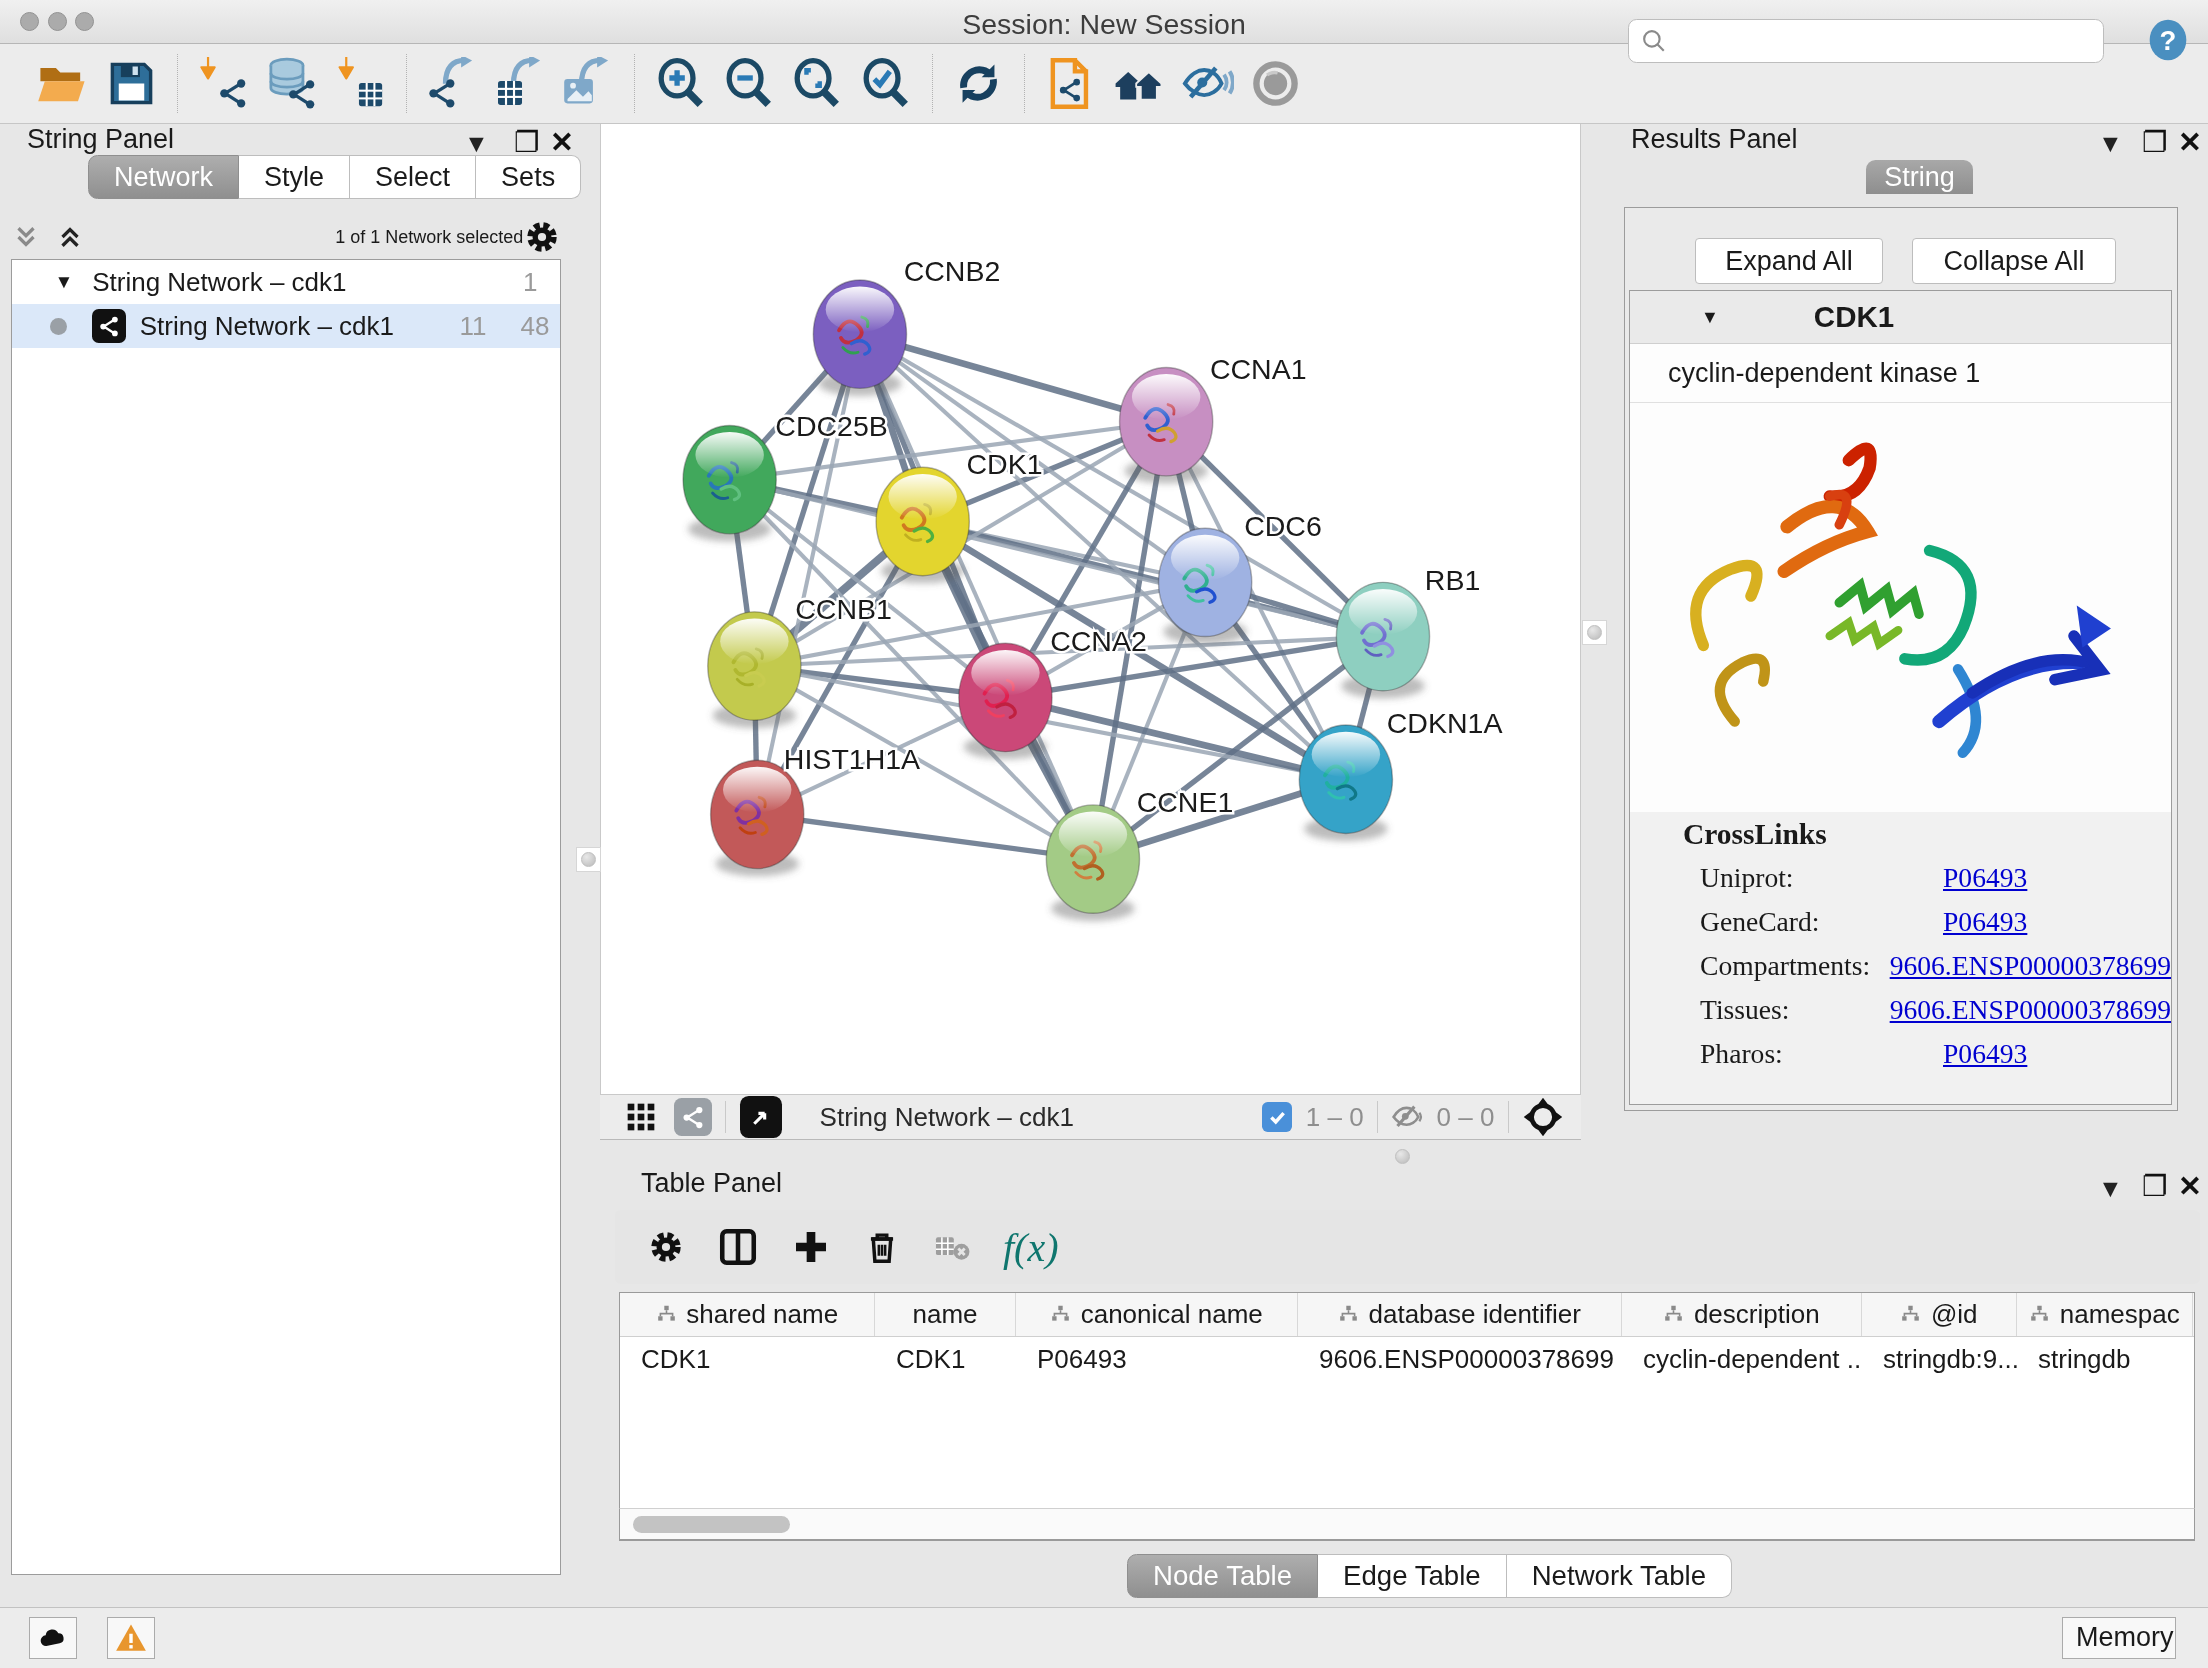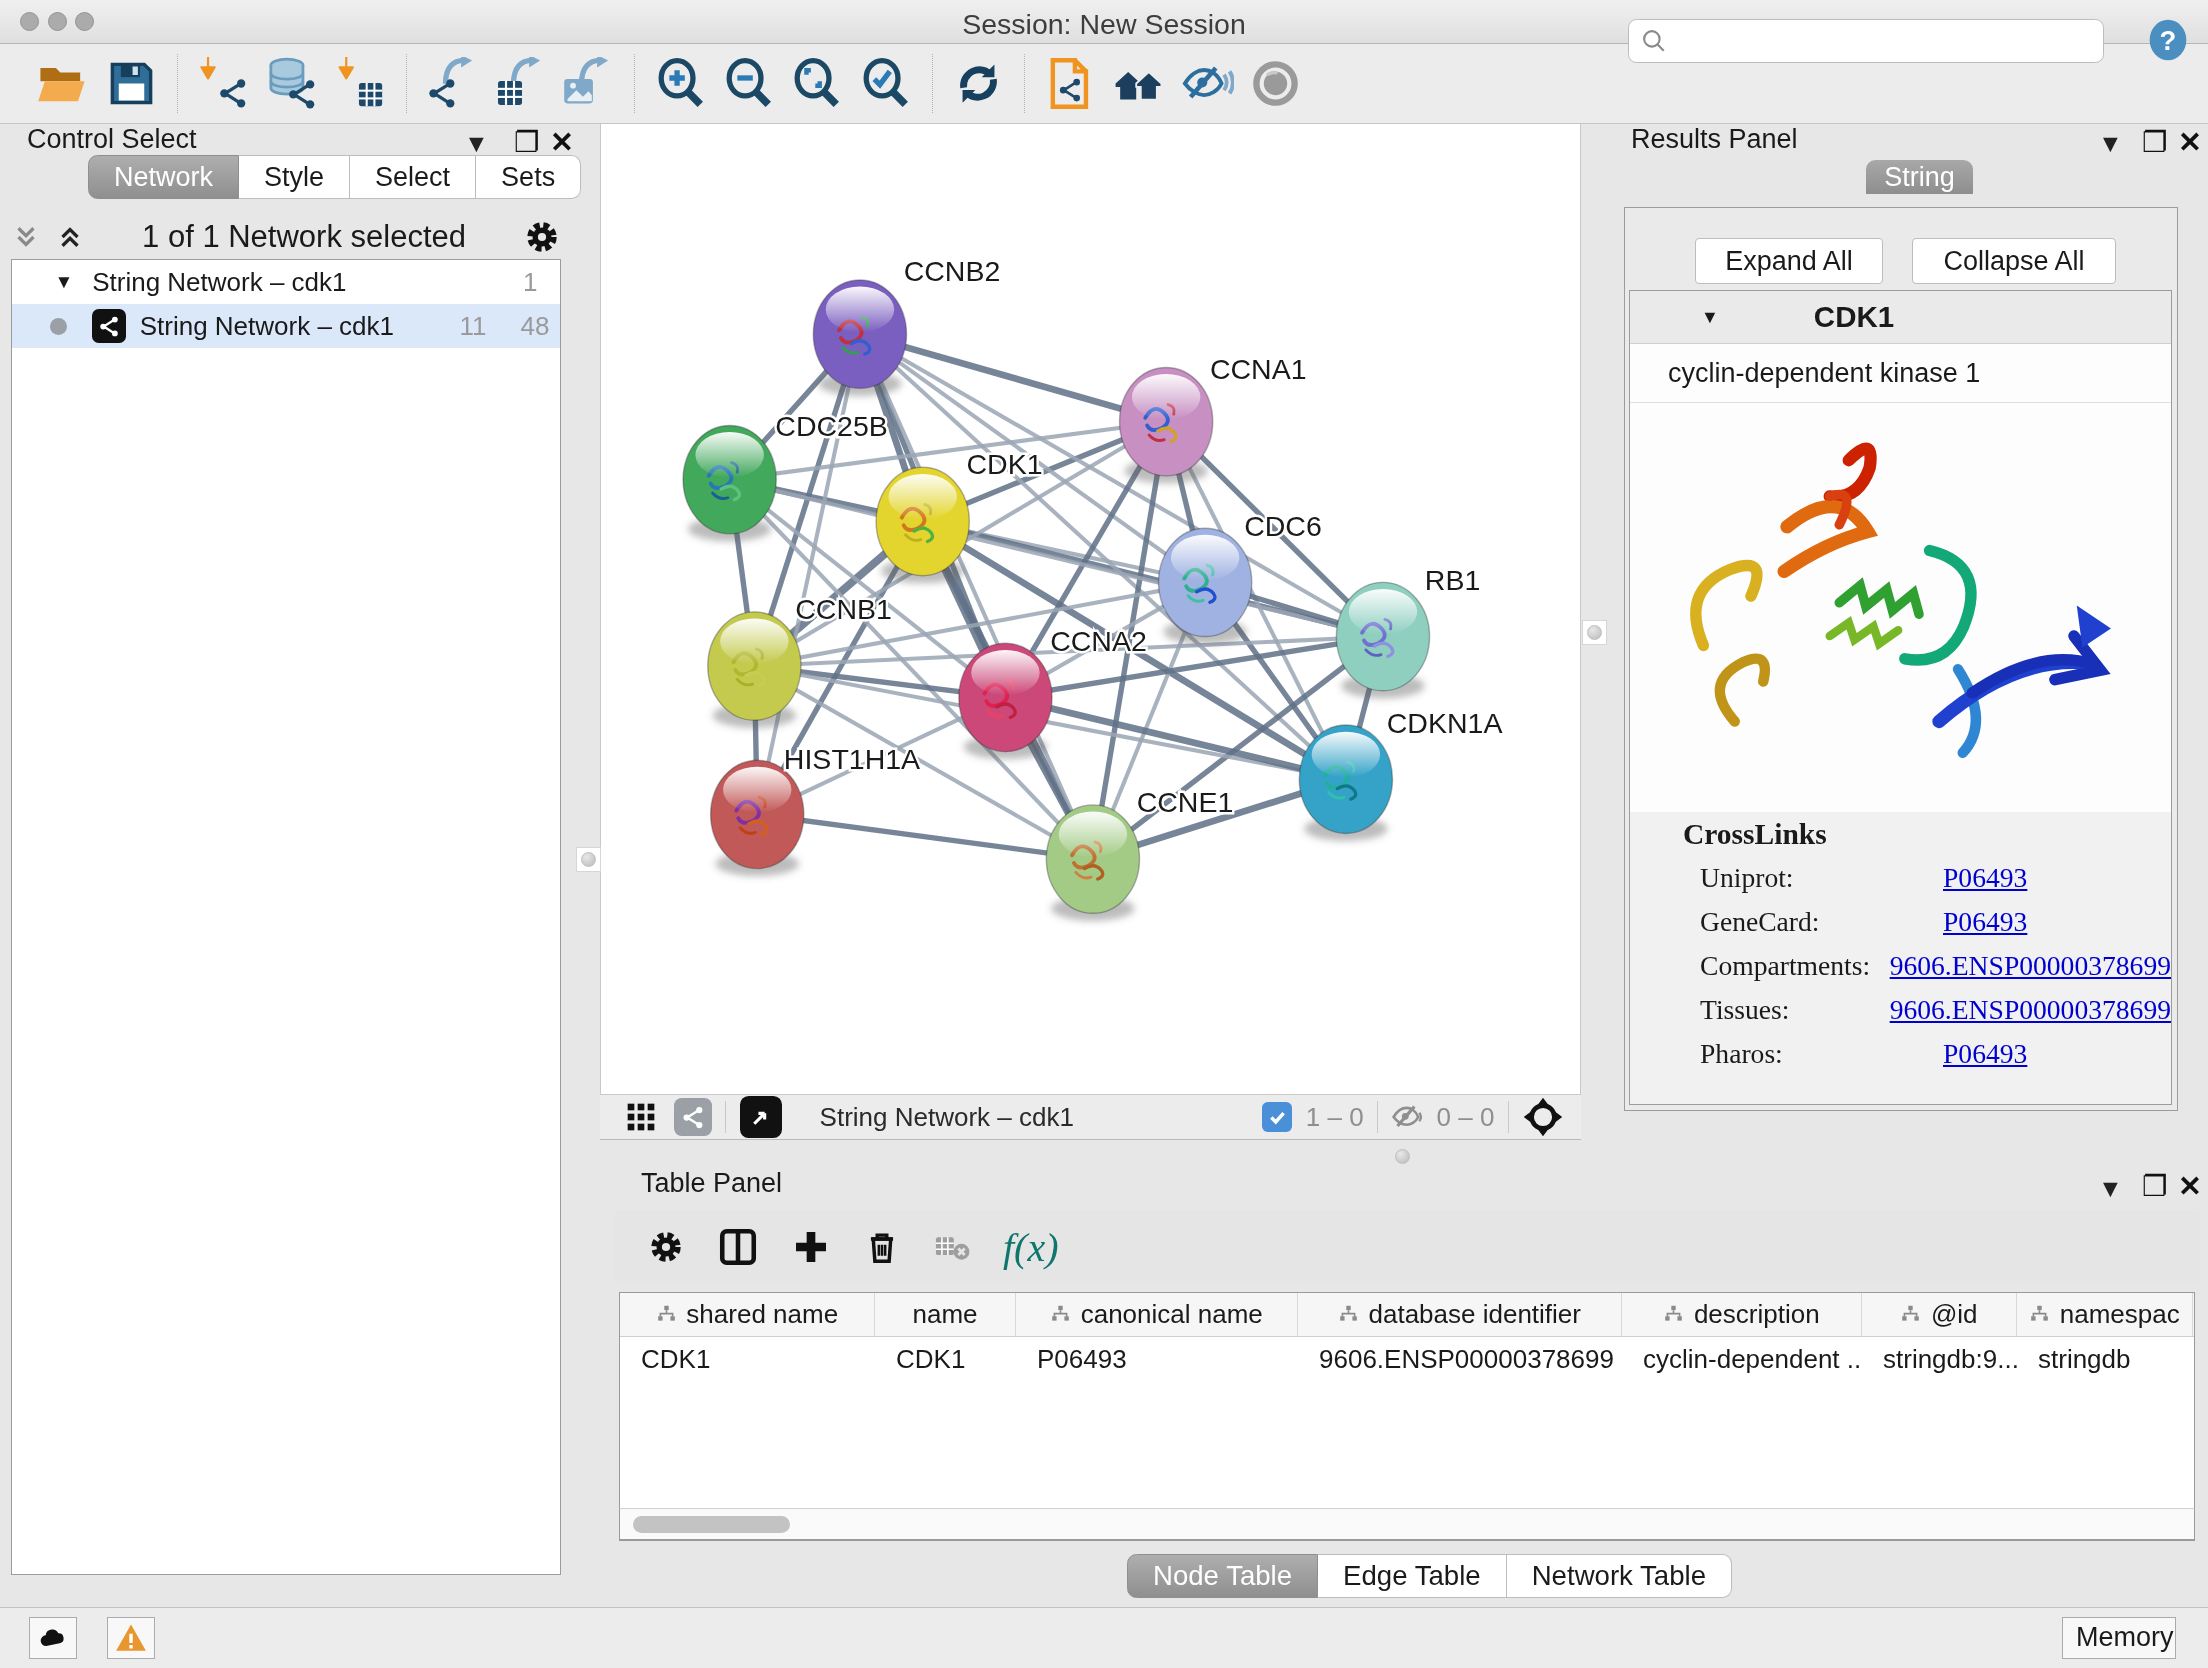--- a/index.html
+++ b/index.html
@@ -282,21 +282,21 @@
   </svg>
   <input style="border: none; outline: none; font-size: 26px; flex: 1 1 0%; margin-left: 9.5px; background: transparent;" placeholder="">
 </div>
 <div class="help-btn">
   <svg width="44" height="44" viewBox="0 0 24 24">
     <ellipse cx="12" cy="12" rx="10" ry="11" fill="#4a8fc0"></ellipse>
     <text x="12" y="17.5" text-anchor="middle" font-size="15" font-weight="bold" fill="#fff">?</text>
   </svg>
 </div>
 
-<div class="panel-title" style="left:27px; top:124px">Control Select</div>
+<div class="panel-title" style="left:27px; top:124px">String Panel</div>
 <div class="panel-ctl" style="left:464px; top:129px; color:#222">▼</div>
 <div class="panel-ctl" style="left:514px; top:126px; font-size:28.5px">❐</div>
 <div class="panel-ctl" style="left:550px; top:126px; font-size:28.5px; font-weight:bold">✕</div>
 
 <div class="cp-tabs">
   <div class="tab active">
       <span>Network</span>
     </div>
   <div class="tab">
       <span>Style</span>
@@ -309,21 +309,21 @@
     </div>
 </div>
 
 <div class="cp-sumrow">
   <svg width="30" height="30" viewBox="0 0 24 24">
     <path d="M6 5 l6 6 6-6 M6 12 l6 6 6-6" fill="none" stroke="#8a8a8a" stroke-width="2.6"></path>
   </svg>
   <svg width="30" height="30" viewBox="0 0 24 24" style="margin-left:13.3px">
     <path d="M6 19 l6-6 6 6 M6 12 l6-6 6 6" fill="none" stroke="#222" stroke-width="2.6"></path>
   </svg>
-  <div style="flex:1; text-align:center; font-size:31px">1 of 1 Network selected</div>
+  <div style="flex:1; text-align:right; font-size:18px">1 of 1 Network selected</div>
   <svg width="38" height="38" viewBox="0 0 24 24">
     <circle cx="12" cy="12" r="7" fill="none" stroke="#111" stroke-width="4.6" stroke-dasharray="3.4 2.2"></circle>
     <circle cx="12" cy="12" r="6" fill="#111"></circle>
     <circle cx="12" cy="12" r="2.6" fill="#e7e7e7"></circle>
   </svg>
 </div>
 
 <div class="cp-tree boxed">
   <div class="tree-row" style="padding-left:42px">
     <span style="font-size:19px; margin-right:19px">▼</span>

